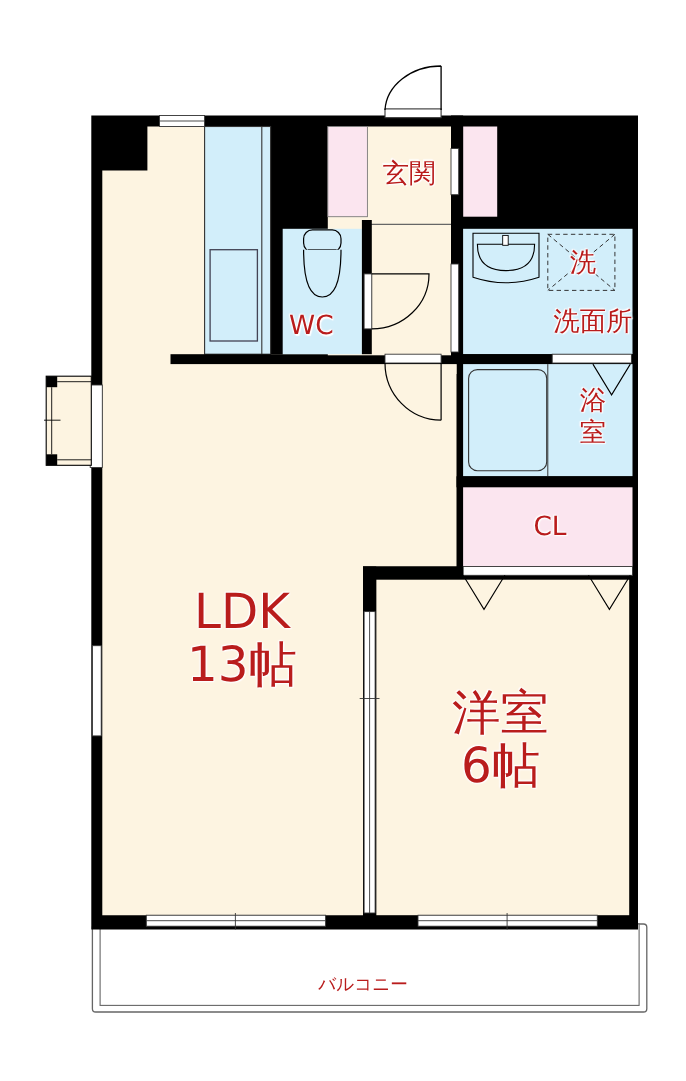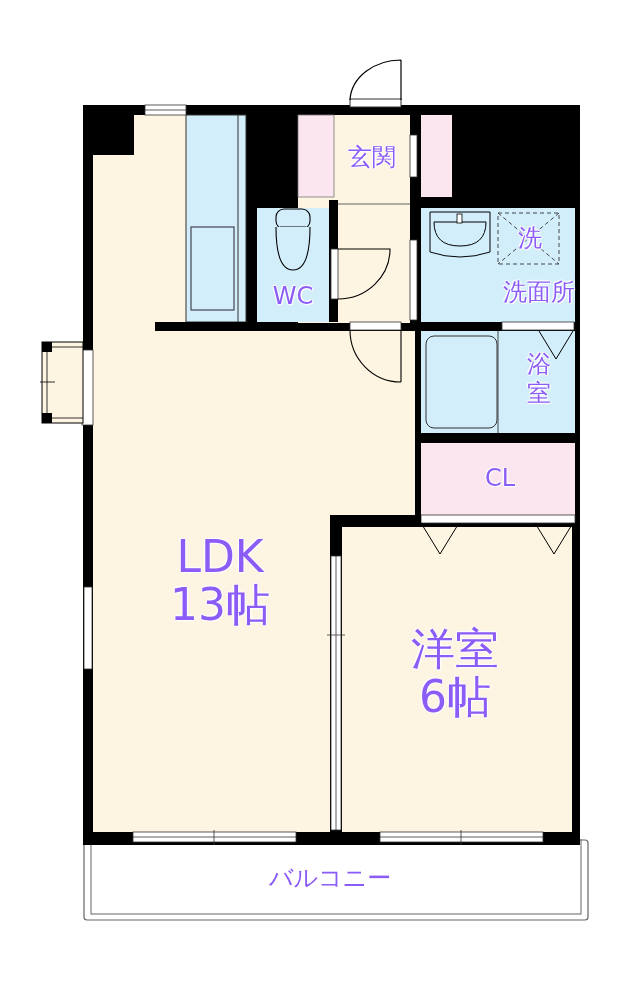--- a/index.html
+++ b/index.html
@@ -1,23 +1,23 @@
 <!DOCTYPE html>
 <html><head>
   <meta charset="utf-8">
   <style>
     html, body { margin: 0; padding: 0; background: #ffffff; }
     body { width: 624px; height: 983px; position: relative; overflow: hidden; font-family: "DejaVu Sans", sans-serif; }
     svg { position: absolute; left: 0; top: 0; }
-    .lbl { position: absolute; color: #8b5cf6; text-align: center; white-space: nowrap; line-height: 1.08;
+    .lbl { position: absolute; color: #b91c1c; text-align: center; white-space: nowrap; line-height: 1.08;
            text-shadow: 0 0 2px #fff, 0 0 2px #fff, 0 0 3px #fff, 1px 1px 1px #fff, -1px -1px 1px #fff; }
     .lbl span { display: block; }
     .big { font-size: 44px; }
     .sm { font-size: 24px; }
-    .xs { font-size: 24px; }
+    .xs { font-size: 16px; margin-top: 20px; }
   </style>
 </head>
 <body>
 
 <svg width="624" height="983" viewBox="0 0 624 983" xmlns="http://www.w3.org/2000/svg">
 
   <g>
     <rect x="84" y="840" width="504" height="80" rx="3" fill="#fff" stroke="#666" stroke-width="1.2"></rect>
     <rect x="91" y="840" width="490" height="74" fill="#fff" stroke="#666" stroke-width="1"></rect>
   </g>
@@ -133,21 +133,21 @@
   <span>LDK</span>
   <span>13帖</span>
 </div>
 <div class="lbl big" style="left:385px; top:625px; width:140px;">
   <span>洋室</span>
   <span>6帖</span>
 </div>
 <div class="lbl sm" style="left:338px; top:145px; width:68px;">
     <span>玄関</span>
   </div>
-<div class="lbl sm" style="left:258px; top:284px; width:70px;">
+<div class="lbl sm" style="left:248px; top:284px; width:70px;">
     <span>WC</span>
   </div>
 <div class="lbl sm" style="left:510px; top:226px; width:40px;">
     <span>洗</span>
   </div>
 <div class="lbl sm" style="left:425px; top:280px; width:150px;text-align:right;">
     <span>洗面所</span>
   </div>
 <div class="lbl sm" style="left:515px; top:350px; width:36px; white-space:normal; line-height:1.2;text-align:right;">
     <span>浴室</span>

